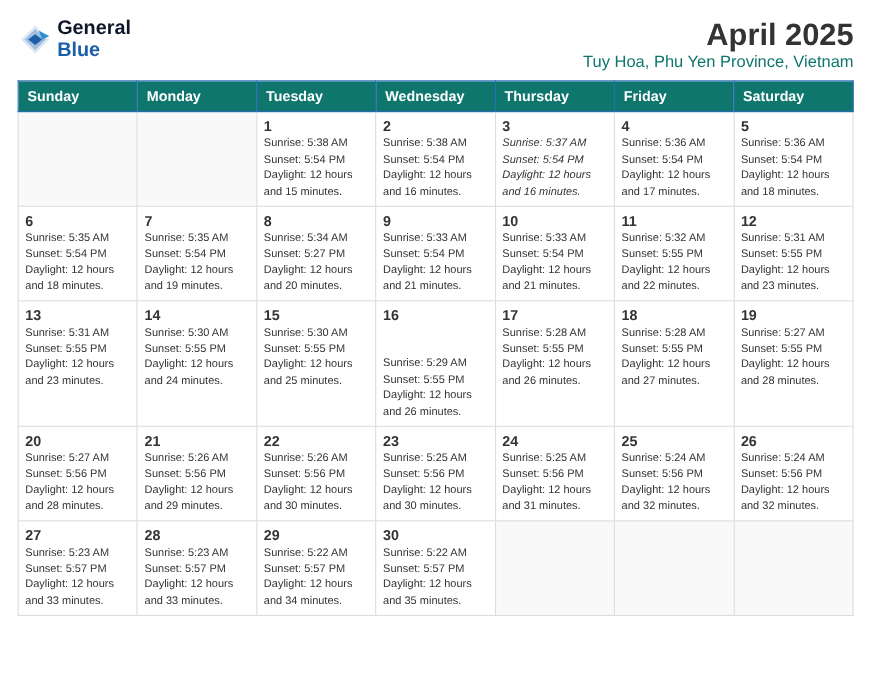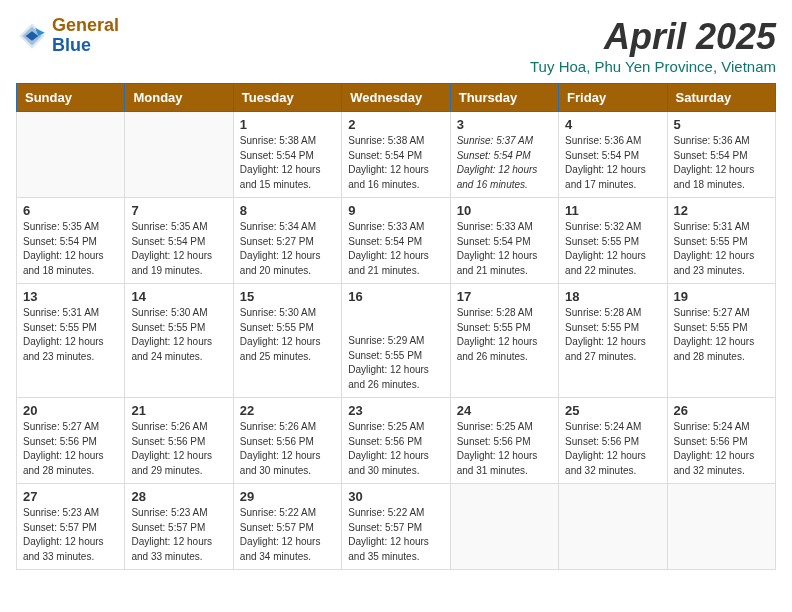--- a/index.html
+++ b/index.html
@@ -19,46 +19,45 @@
     .logo {
       display: flex;
       align-items: center;
       gap: 4px;
     }
     .logo-text {
       font-size: 18px;
       font-weight: bold;
       line-height: 1.1;
     }
-    .logo-text .general { color: #a16207; }
+    .logo-text .general { color: #0f172a; }
     .logo-text .blue { color: #1a5fa8; }
     .logo-icon {
       width: 32px;
       height: 32px;
     }
     .title-block {
       text-align: right;
     }
     .month-year {
-      font-size: 36px;
+      font-size: 28px;
       font-weight: bold;
       color: #333;
-      font-style: italic;
     }
     .location {
       font-size: 15px;
       color: #0f766e;
     }
     .calendar {
       width: 100%;
       border-collapse: collapse;
       border: 1px solid #ccc;
     }
     .calendar th {
-      background-color: #a16207;
+      background-color: #0f766e;
       color: #fff;
       text-align: left;
       padding: 6px 8px;
       font-size: 13px;
       font-weight: bold;
       border: 1px solid #2a6db5;
     }
     .calendar td {
       vertical-align: top;
       width: 108px;

